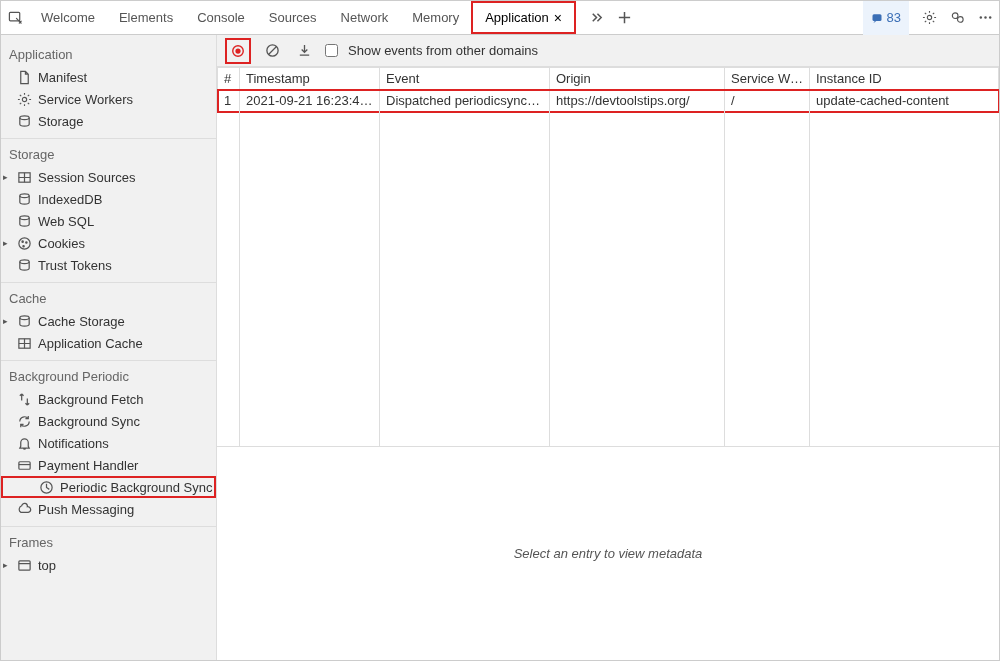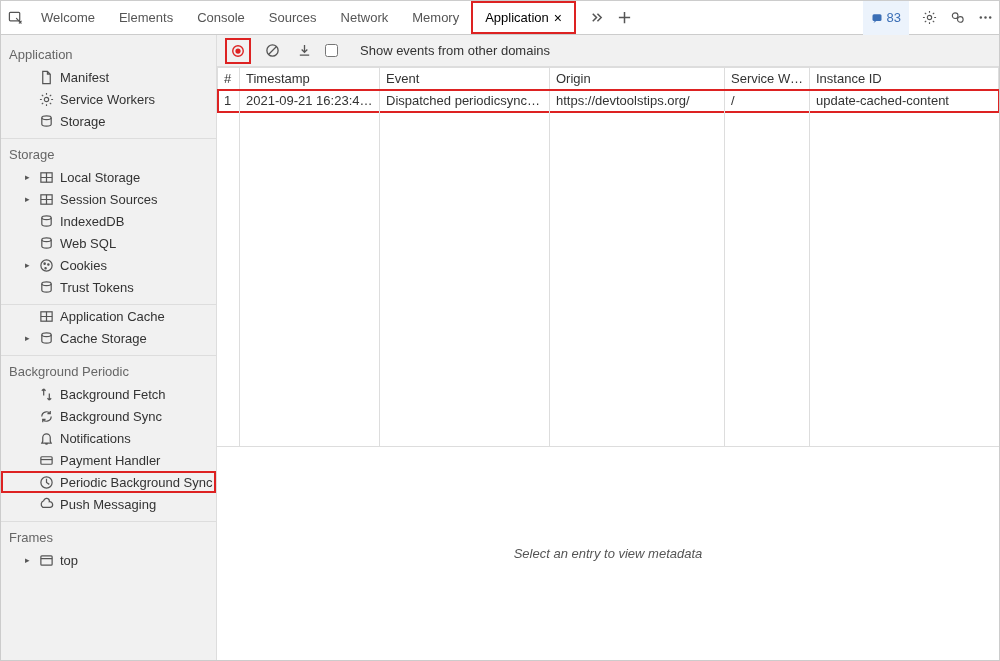--- a/index.html
+++ b/index.html
@@ -7,28 +7,28 @@
 .toolbar { display: flex; align-items: center; height: 34px; border-bottom: 1px solid #ccc; background: #fff; text-align: center; }
 .tool-icon { width: 28px; height: 28px; display: flex; align-items: center; justify-content: center; cursor: pointer; }
 .tab { padding: 0 12px; height: 100%; display: flex; align-items: center; cursor: pointer; color: #555; gap: 5px; }
 .tab.active { border: 2px solid #d22; color: #000; }
 .rt-badge { display: flex; align-items: center; gap: 4px; background: #ecf3fc; border-radius: 3px; padding: 14px 8px; margin-right: 6px; color: #3b6fb6; }
 .main { display: flex; height: calc(100% - 34px); }
 .sidebar { width: 216px; background: #f1f1f1; border-right: 1px solid #ddd; overflow: auto; padding-top: 4px; }
 .sec-head { padding: 8px 8px 4px 8px; color: #666; font-size: 13px; }
 .sec-body { border-bottom: 1px solid #ddd; padding-bottom: 6px; }
 .tree-item { display: flex; align-items: center; gap: 6px; padding: 2px 0 2px 20px; cursor: pointer; height: 22px; }
-.tree-item.sub { padding-left: 38px; }
+.tree-item.sub { padding-left: 16px; }
 .tree-item.expandable::before { content: "▸"; font-size: 9px; color: #555; width: 8px; margin-left: -14px; }
 .tree-item.selected { border: 2px solid #d22; padding-left: 36px; }
 .content { flex: 1; display: flex; flex-direction: column; }
 .action-bar { height: 32px; display: flex; align-items: center; gap: 10px; padding-left: 8px; border-bottom: 1px solid #ddd; background: #f1f1f1; }
 .record-btn { border: 2px solid #d22; width: 26px; height: 26px; display: flex; align-items: center; justify-content: center; cursor: pointer; }
 .action-btn { width: 22px; height: 22px; display: flex; align-items: center; justify-content: center; cursor: pointer; }
-.checkbox-wrap { display: flex; align-items: center; gap: 22px; }
+.checkbox-wrap { display: flex; align-items: center; gap: 10px; }
 .table { width: 100%; border-collapse: collapse; table-layout: fixed; }
 .table th, .table td { border: 1px solid #ddd; padding: 3px 6px; text-align: left; font-weight: 400; font-size: 13px; overflow: hidden; white-space: nowrap; text-overflow: ellipsis; height: 22px; }
 .table th { background: #fff; color: #333; }
 .table-body-row { outline: 2px solid #d22; outline-offset: -1px; }
 .table-wrap { height: 380px; border-bottom: 1px solid #ddd; overflow: hidden; position: relative; }
 .inner-borders { position: absolute; top: 24px; bottom: 0; left: 0; right: 0; pointer-events: none; }
 .inner-borders div { position: absolute; top: 0; bottom: 0; border-left: 1px solid #ddd; }
 .detail-pane { flex: 1; display: flex; align-items: center; justify-content: center; color: #555; font-style: italic; }
 .ico { width: 15px; height: 15px; flex-shrink: 0; }
 </style>
@@ -130,27 +130,20 @@
       </div>
     </div>
 
     <div class="sec-body">
       <div class="sec-head">Storage</div>
       <div class="tree-item sub expandable">
         <svg class="ico" viewBox="0 0 16 16" stroke="#555" fill="none" stroke-width="1.3">
             <rect x="2" y="3" width="12" height="10"></rect>
             <path d="M2 8h12M8 3v10"></path>
           </svg>
-        <span>Local Storage</span>
-      </div>
-      <div class="tree-item sub expandable">
-        <svg class="ico" viewBox="0 0 16 16" stroke="#555" fill="none" stroke-width="1.3">
-            <rect x="2" y="3" width="12" height="10"></rect>
-            <path d="M2 8h12M8 3v10"></path>
-          </svg>
         <span>Session Sources</span>
       </div>
       <div class="tree-item sub">
         <svg class="ico" viewBox="0 0 16 16" stroke="#555" fill="none" stroke-width="1.3">
             <ellipse cx="8" cy="4" rx="5" ry="2"></ellipse>
             <path d="M3 4v7c0 1.1 2.2 2 5 2s5-.9 5-2V4"></path>
           </svg>
         <span>IndexedDB</span>
       </div>
       <div class="tree-item sub">
@@ -172,33 +165,34 @@
       <div class="tree-item sub">
         <svg class="ico" viewBox="0 0 16 16" stroke="#555" fill="none" stroke-width="1.3">
             <ellipse cx="8" cy="4" rx="5" ry="2"></ellipse>
             <path d="M3 4v7c0 1.1 2.2 2 5 2s5-.9 5-2V4"></path>
           </svg>
         <span>Trust Tokens</span>
       </div>
     </div>
 
     <div class="sec-body">
+      <div class="sec-head">Cache</div>
+      <div class="tree-item sub expandable">
+        <svg class="ico" viewBox="0 0 16 16" stroke="#555" fill="none" stroke-width="1.3">
+            <ellipse cx="8" cy="4" rx="5" ry="2"></ellipse>
+            <path d="M3 4v7c0 1.1 2.2 2 5 2s5-.9 5-2V4"></path>
+          </svg>
+        <span>Cache Storage</span>
+      </div>
       <div class="tree-item sub">
         <svg class="ico" viewBox="0 0 16 16" stroke="#555" fill="none" stroke-width="1.3">
             <rect x="2" y="3" width="12" height="10"></rect>
             <path d="M2 8h12M8 3v10"></path>
           </svg>
         <span>Application Cache</span>
-      </div>
-      <div class="tree-item sub expandable">
-        <svg class="ico" viewBox="0 0 16 16" stroke="#555" fill="none" stroke-width="1.3">
-            <ellipse cx="8" cy="4" rx="5" ry="2"></ellipse>
-            <path d="M3 4v7c0 1.1 2.2 2 5 2s5-.9 5-2V4"></path>
-          </svg>
-        <span>Cache Storage</span>
       </div>
     </div>
 
     <div class="sec-body">
       <div class="sec-head">Background Periodic</div>
       <div class="tree-item sub">
         <svg class="ico" viewBox="0 0 16 16" stroke="#555" fill="none" stroke-width="1.3">
             <path d="M5 2v7M5 2l-2 2M5 2l2 2 M11 14V7M11 14l-2-2M11 14l2-2"></path>
           </svg>
         <span>Background Fetch</span>

